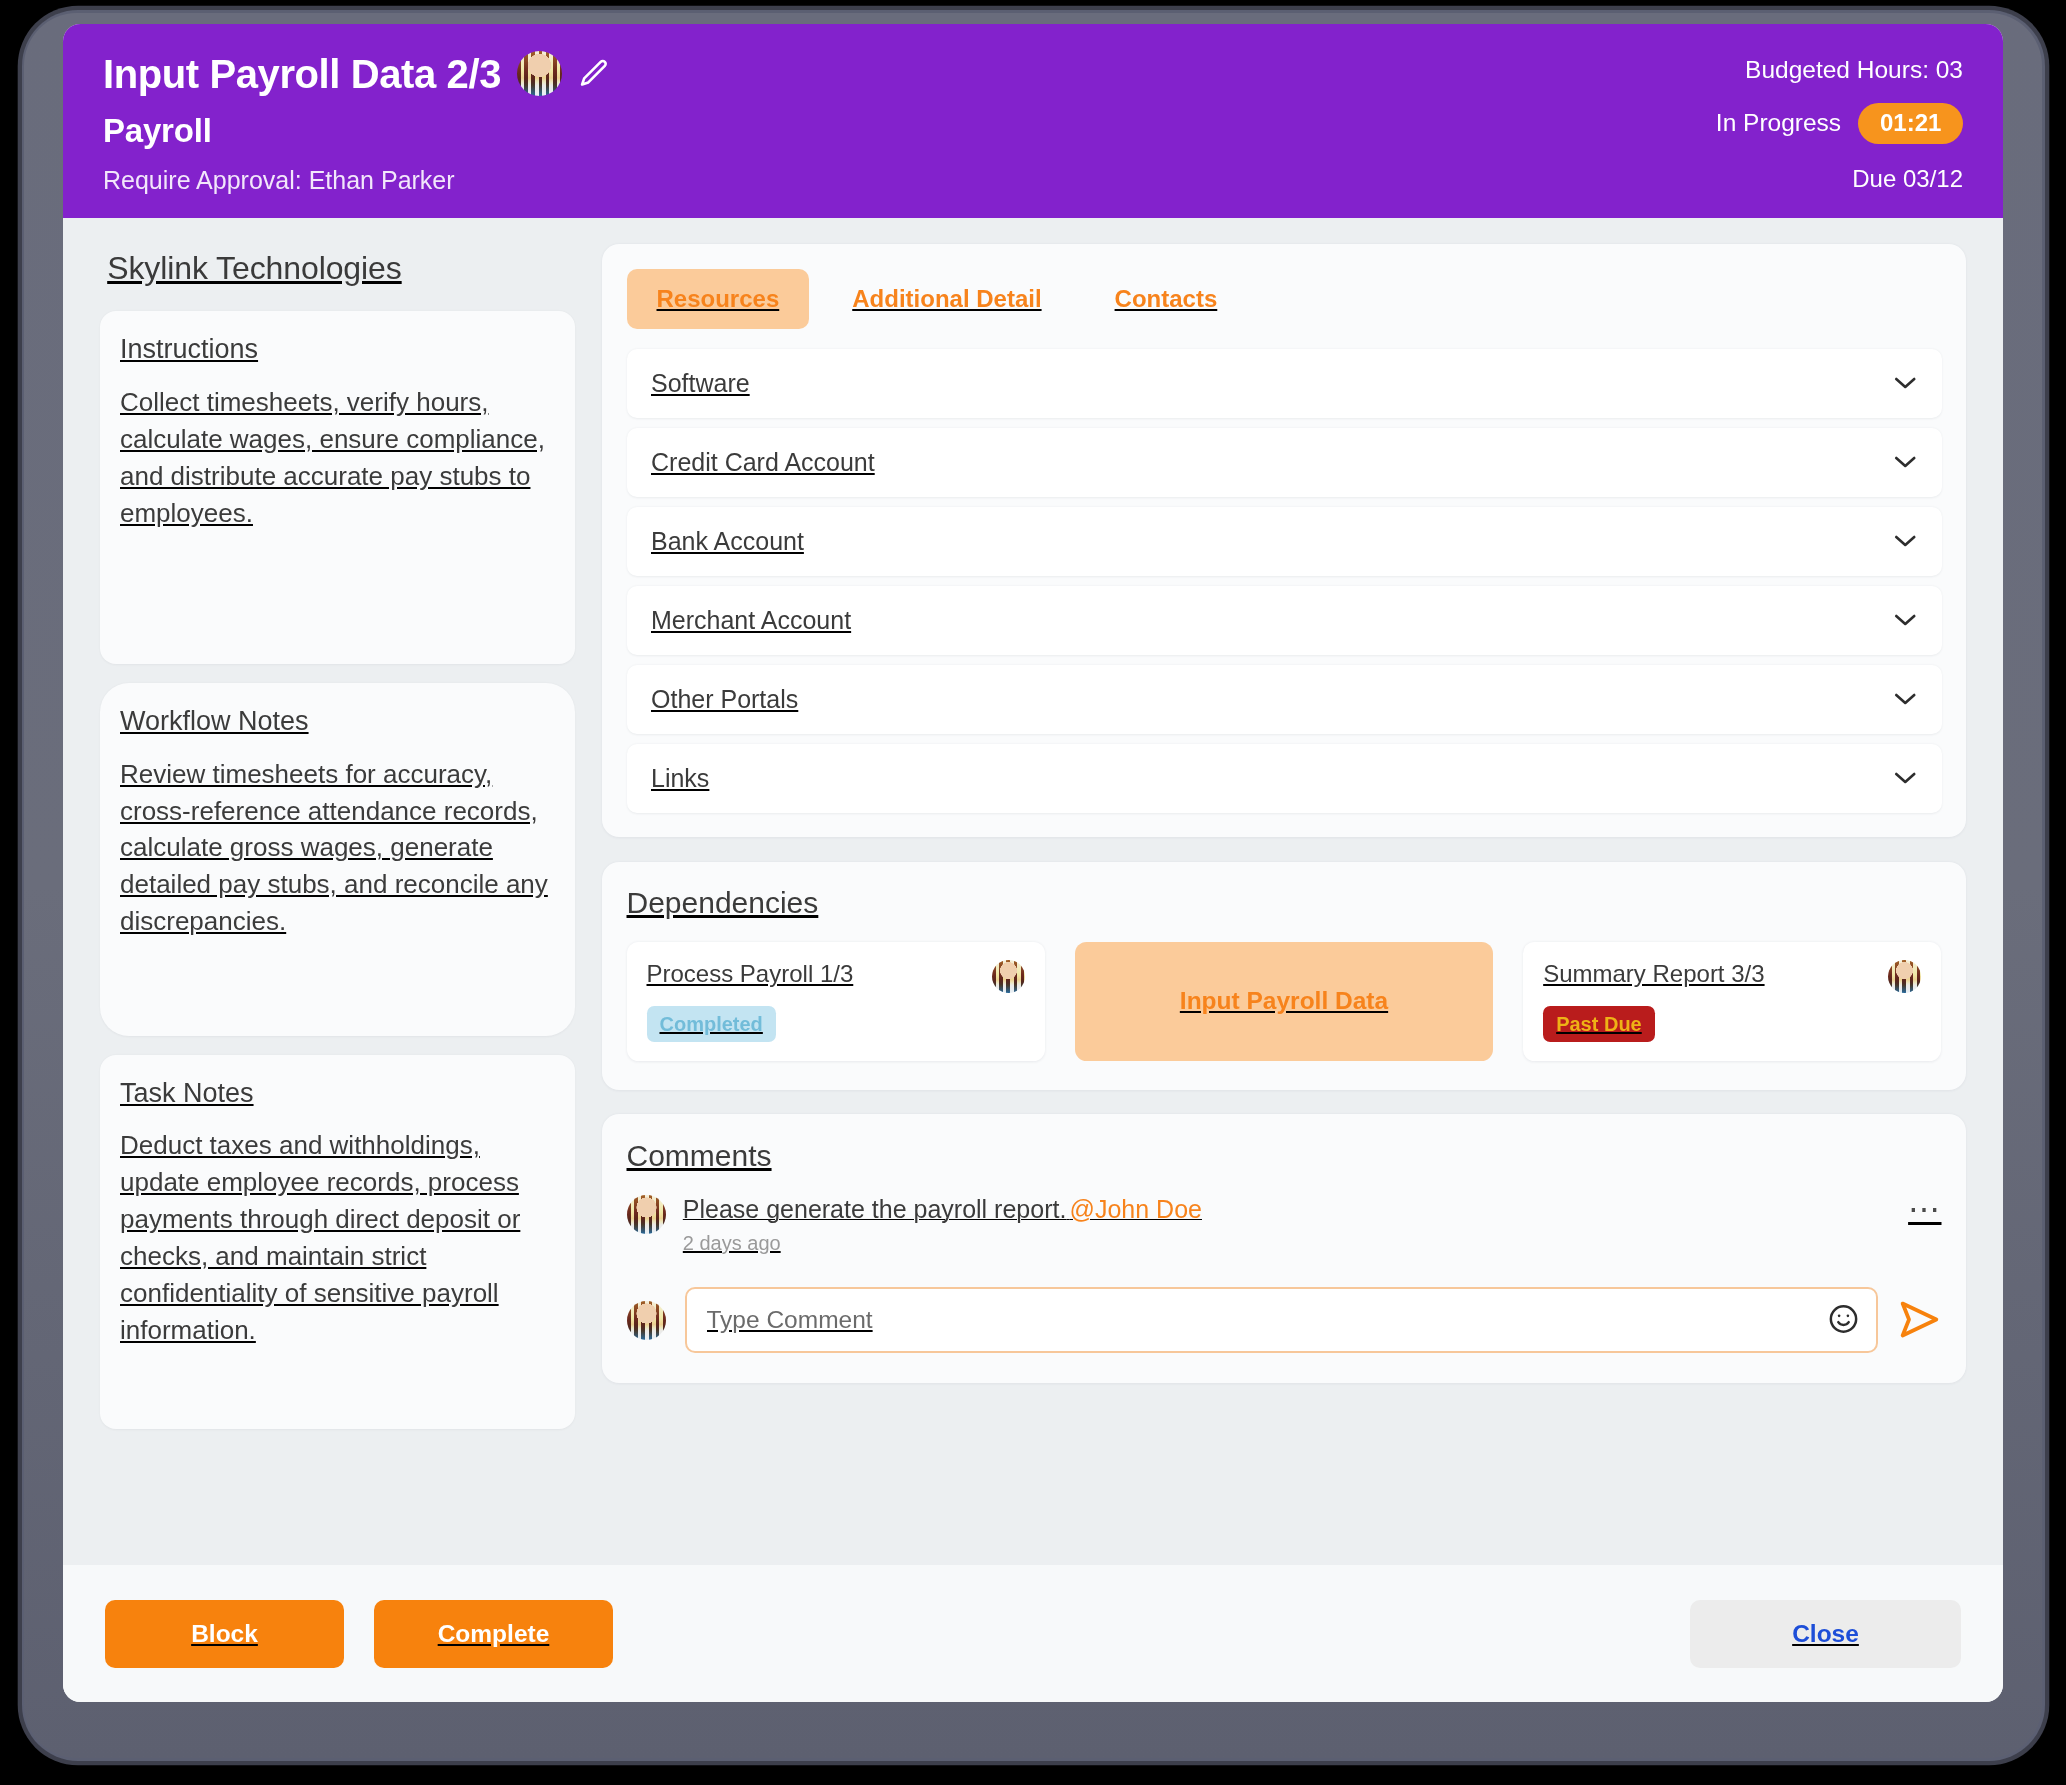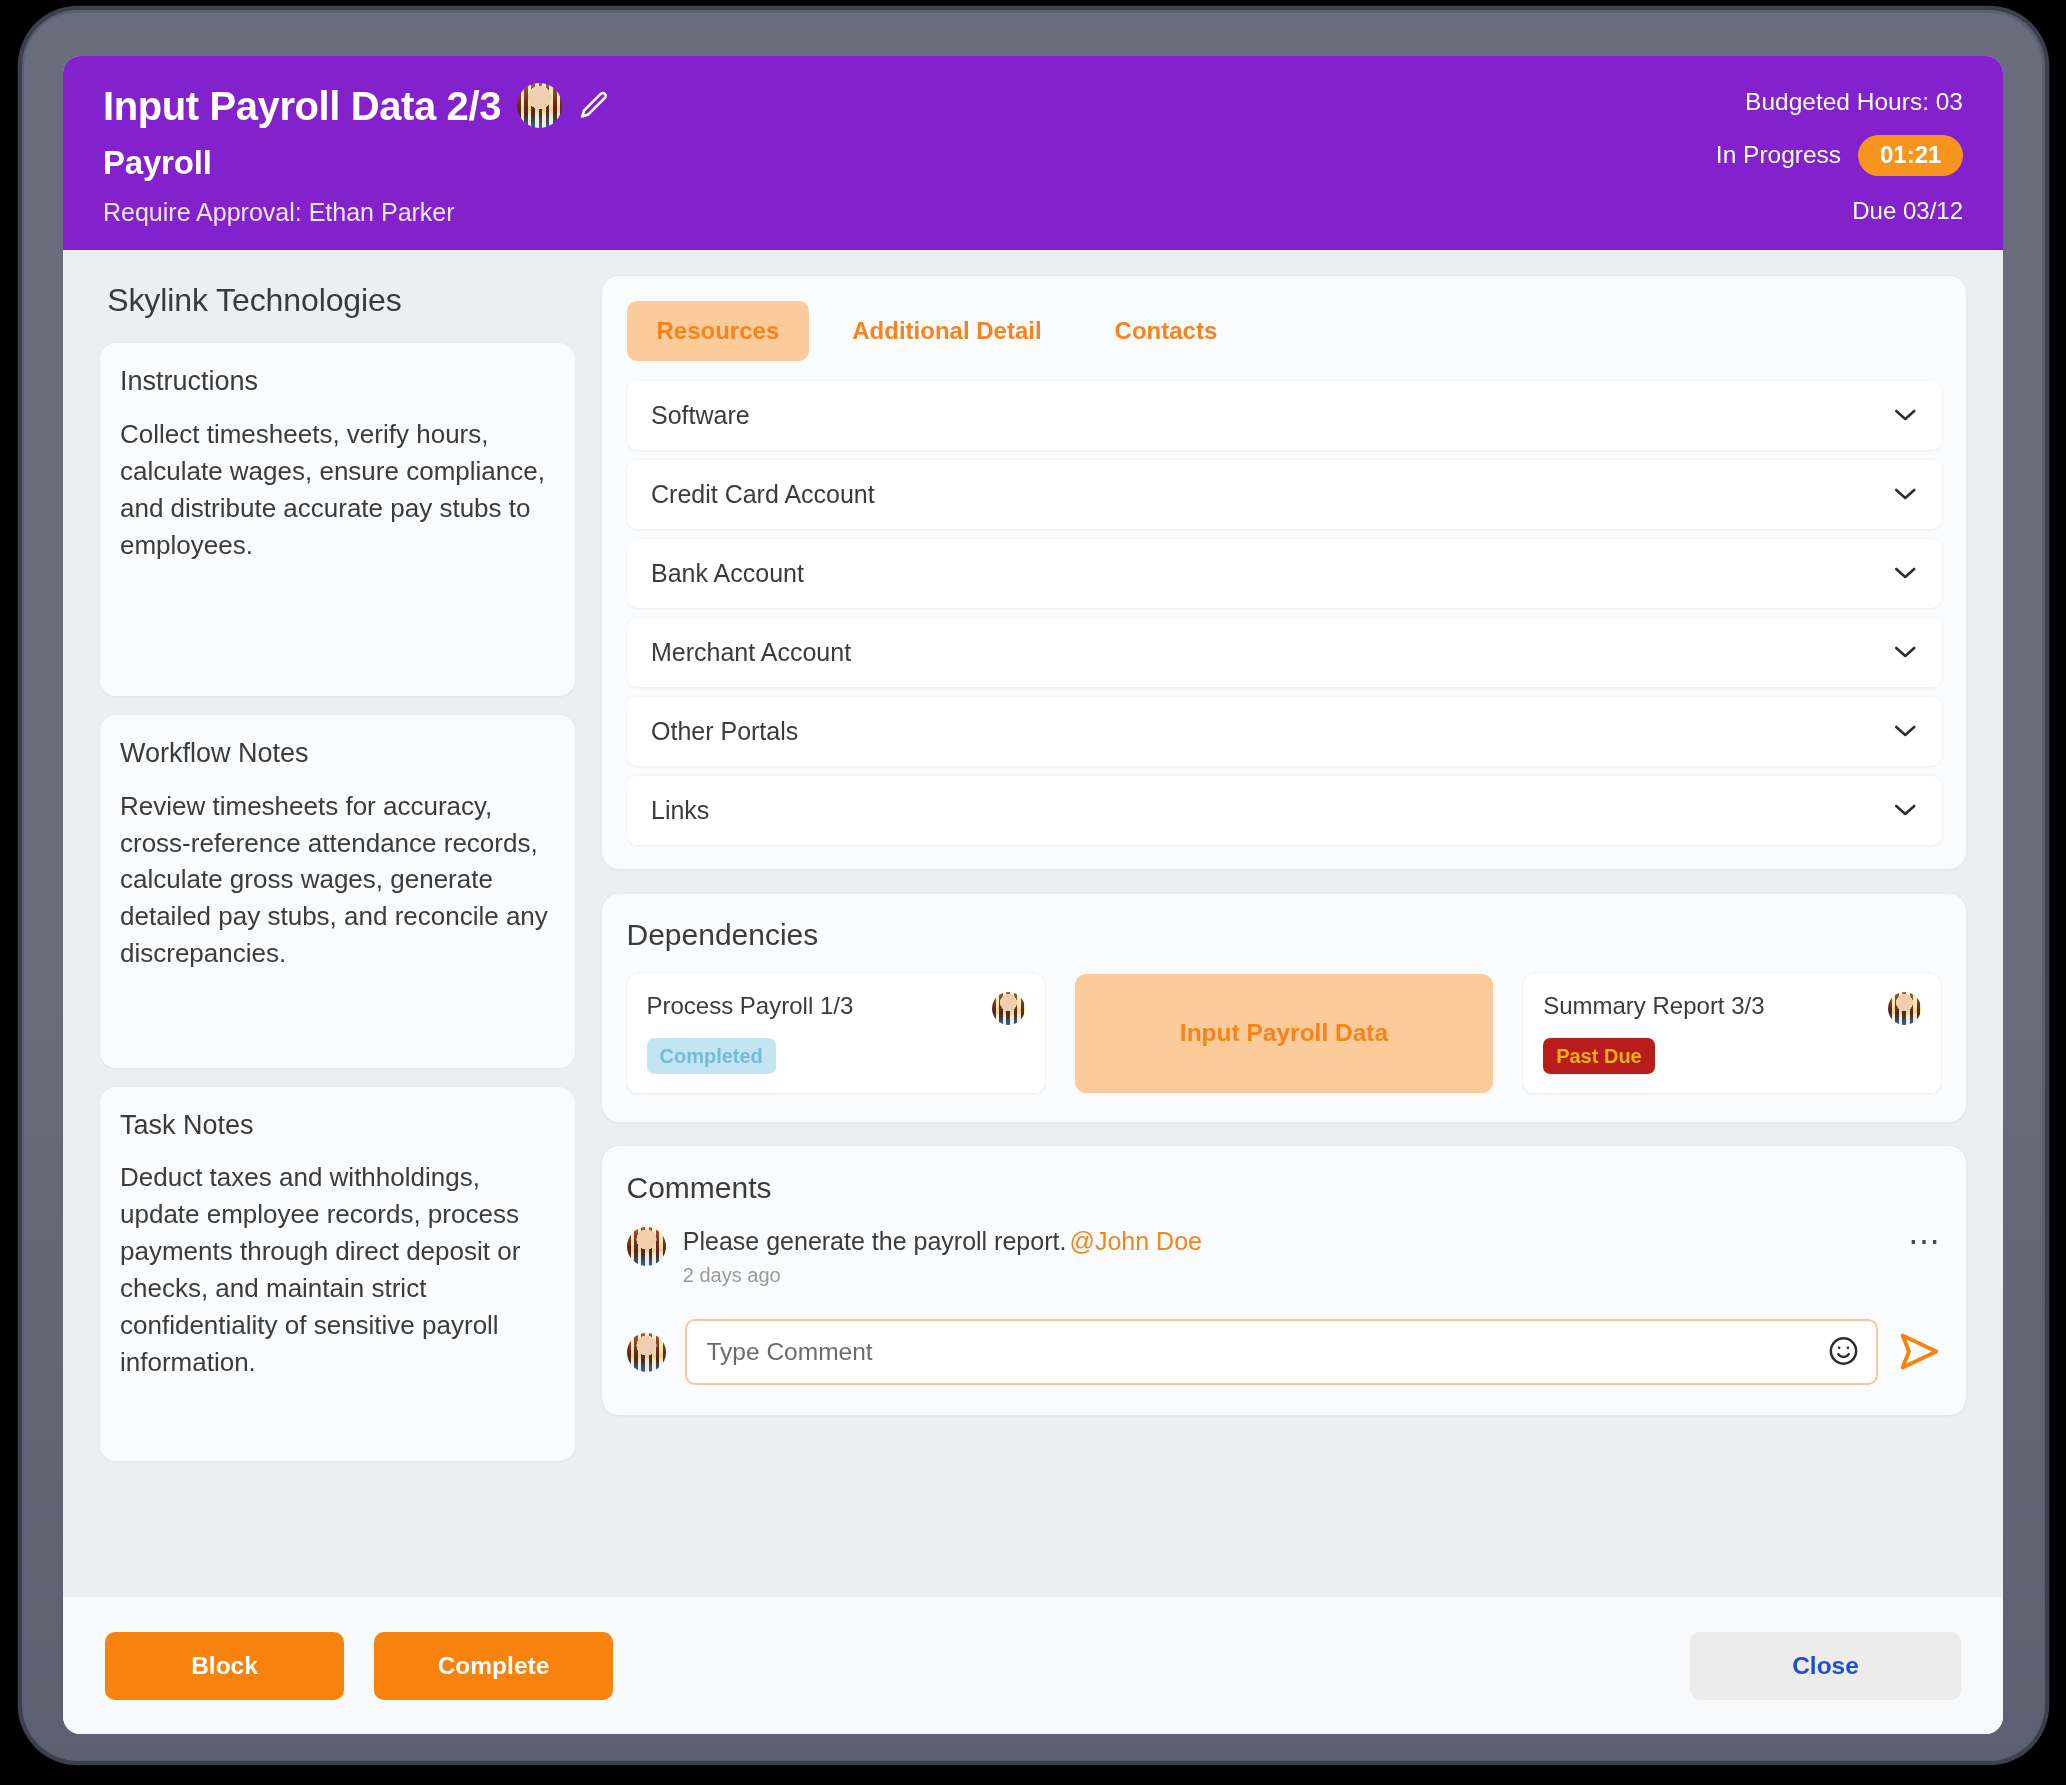--- a/index.html
+++ b/index.html
@@ -24,28 +24,29 @@
     box-shadow: 0 0 0 4.3px #3d3f4c, 0 7.2px 29px rgba(0,0,0,.6);
   }
   .device-frame::after{
     content:"";
     position:absolute; left:2.9px; top:2.9px; right:2.9px; bottom:2.9px;
     border-radius: 53px;
     background: linear-gradient(180deg,#696c7c 0%, #6a6d7b 50%, #5d6070 100%);
   }
   .modal {
     position: absolute;
-    left: 63px; top: 56px;
+    left: 63px; top: 24px;
     width: 1940px; height: 1678px;
     background: #eceff1;
     border-radius: 17.3px;
     overflow: hidden;
     z-index: 5;
     display: flex;
     flex-direction: column;
+    text-decoration: underline;
   }
 
   
   .header {
     background: #8322cc;
     padding: 27px 40px 24.5px 40px;
     position: relative;
     flex: 0 0 auto;
     height: 194px;
   }
@@ -105,21 +106,21 @@
     letter-spacing:-0.1px;
   }
   .note-card {
     background:#fafbfc;
     border-radius: 16px;
     padding: 23px 20px 20px 20px;
     margin-bottom: 18.7px;
     box-shadow: 0 0.7px 2.2px rgba(30,40,60,.05);
   }
   .note-card.instructions { min-height: 353px; }
-  .note-card.workflow { min-height: 353px; }
+  .note-card.workflow { min-height: 353px; border-radius: 29px; }
   .note-card.tasknotes { min-height: 374px; }
   .note-title { font-size: 27px; color:#3b3b3b; margin-bottom: 18.7px; font-weight:400; }
   .note-text { font-size: 26px; color:#3b3b3b; line-height: 1.42; font-weight:400; }
 
   
   .right-col { flex:1 1 auto; display:flex; flex-direction:column; gap: 24.5px; min-width:0; }
   .panel {
     background:#fafbfc;
     border-radius: 17.3px;
     box-shadow: 0 0.7px 2.9px rgba(30,40,60,.06);

